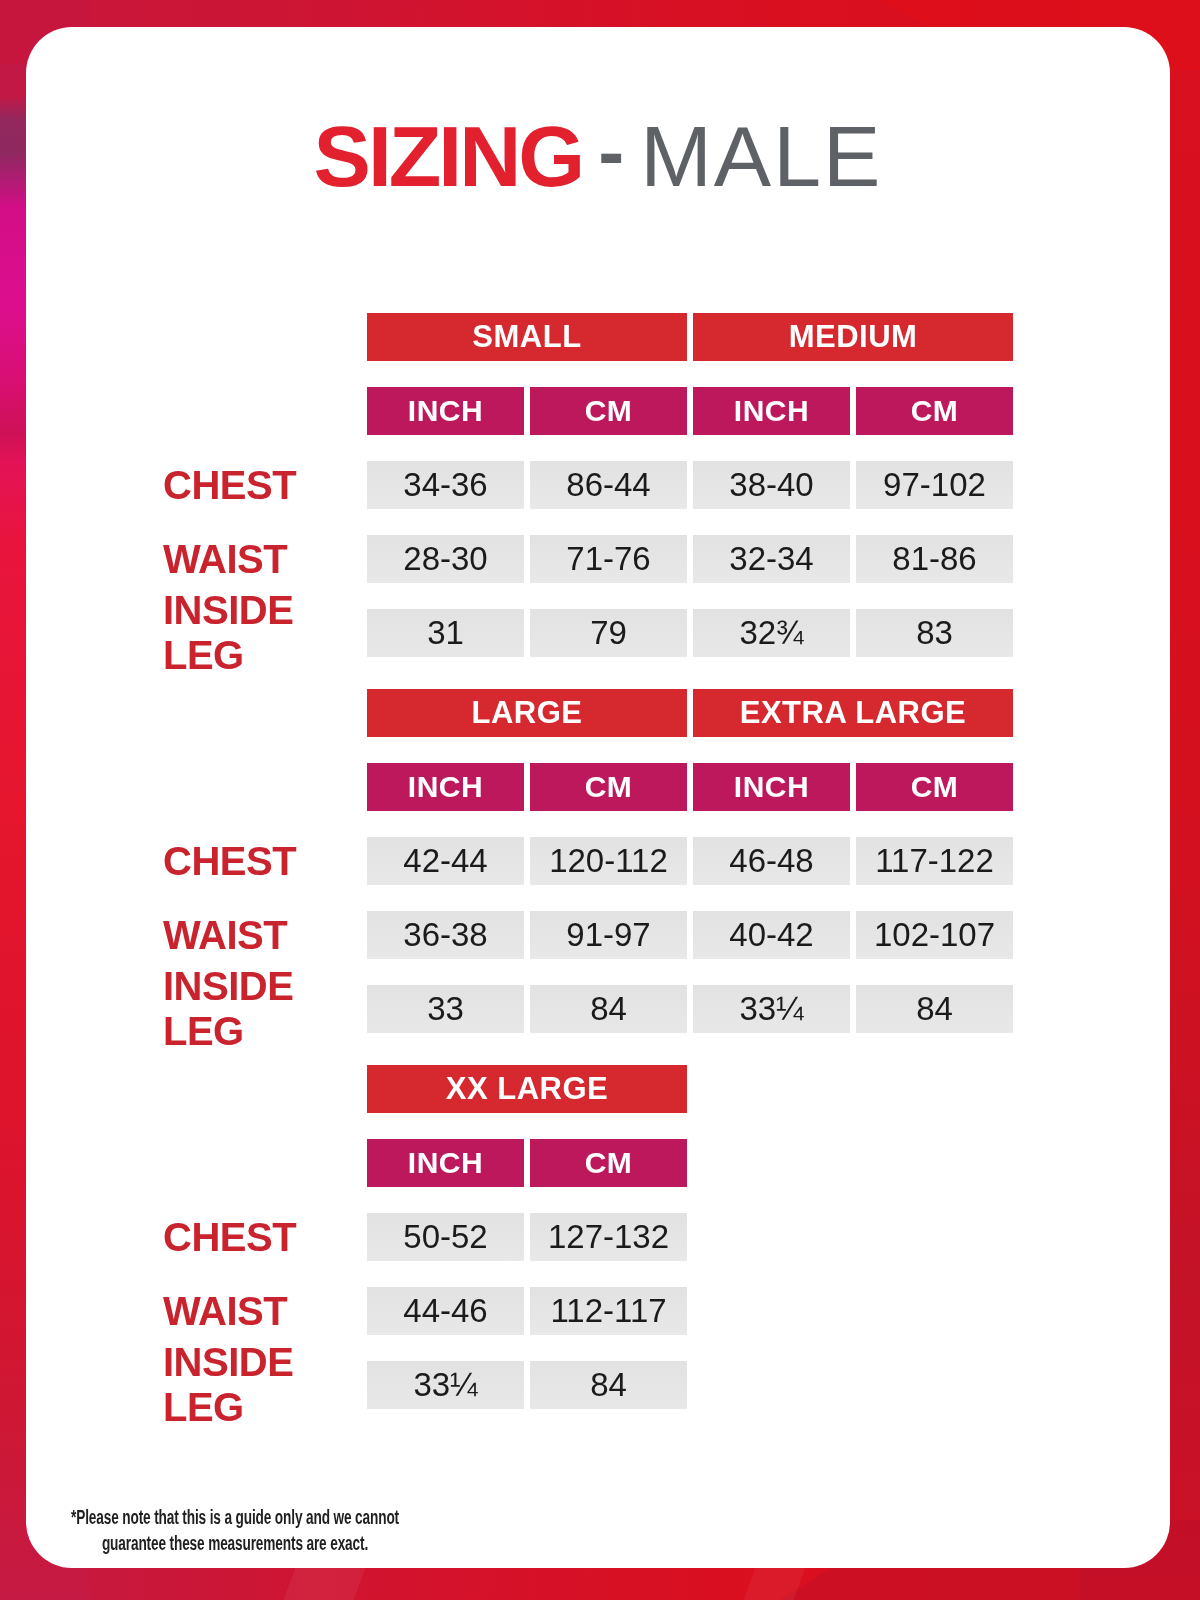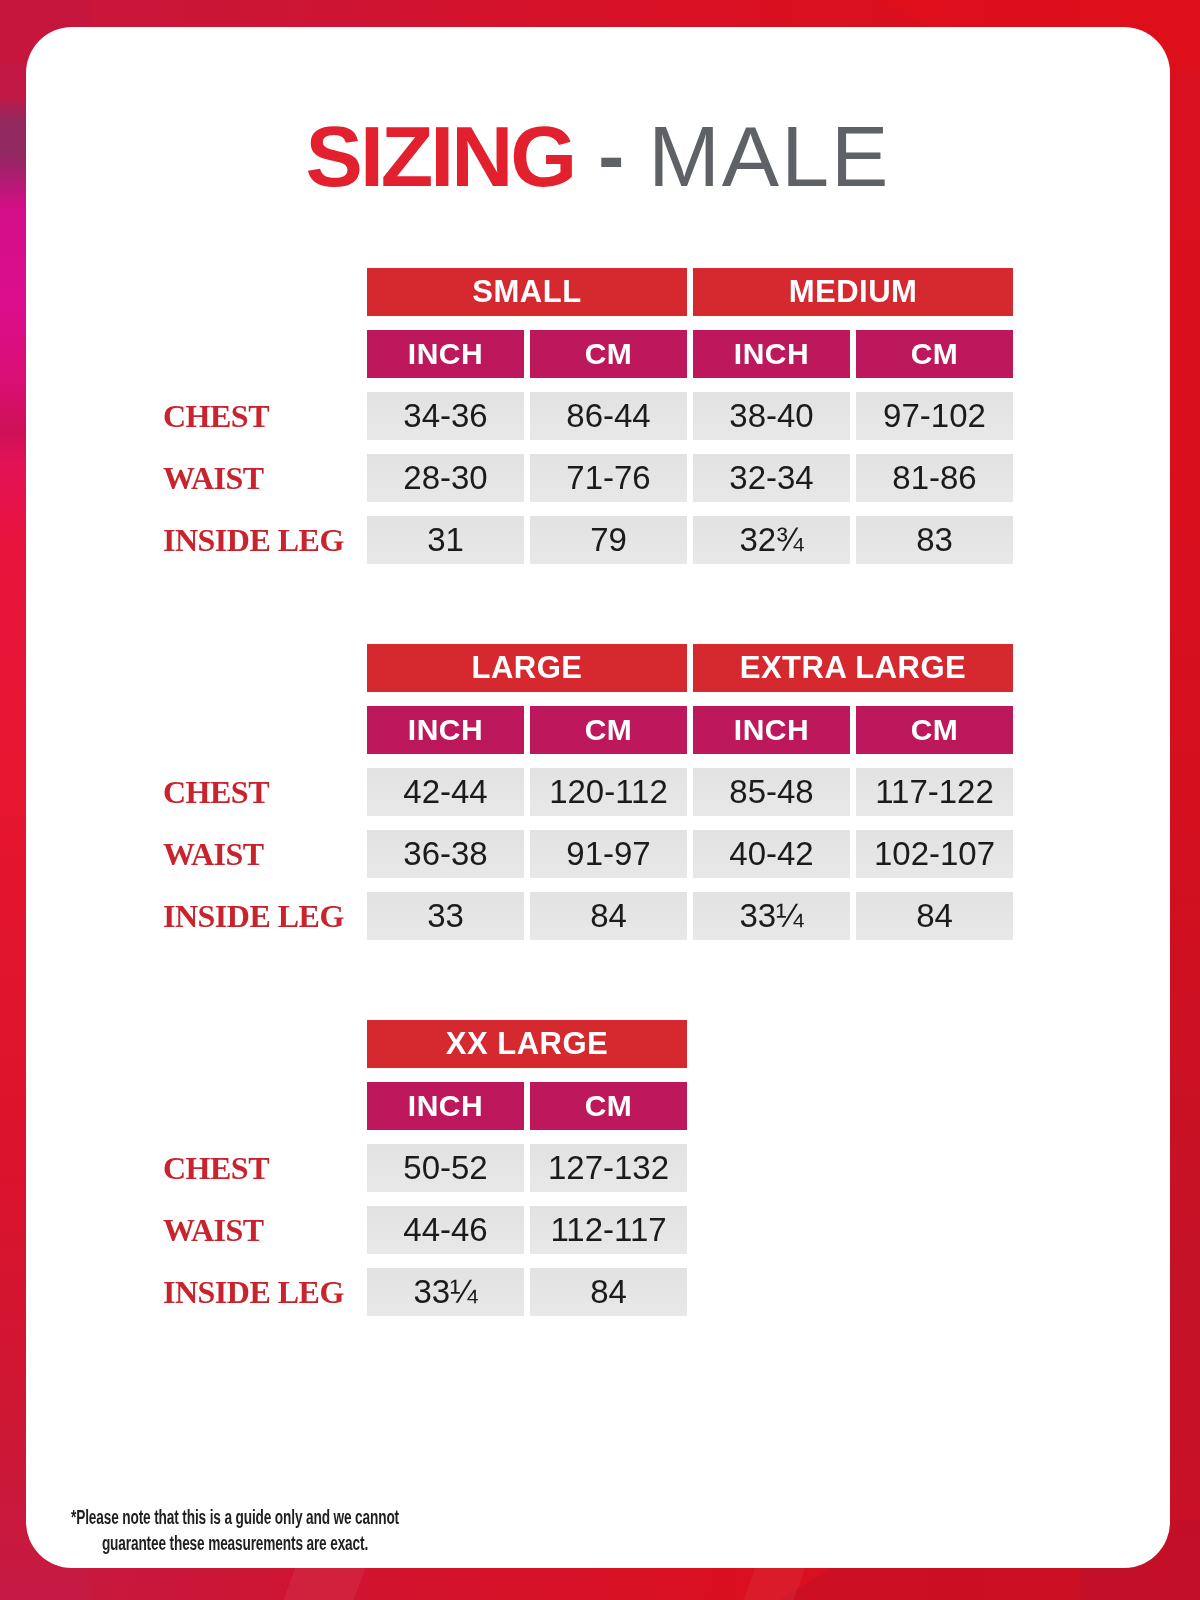--- a/index.html
+++ b/index.html
@@ -35,52 +35,53 @@
 
   
   .card {
     position:absolute; left:26px; top:27px; width:1144px; height:1541px;
     background:#fff; border-radius:46px;
   }
 
   
   .title-row {
     position:absolute; top:86px; left:0; width:100%;
-    display:flex; justify-content:center; align-items:center; gap:24px;
+    display:flex; justify-content:center; align-items:flex-start; gap:16px;
     line-height:1;
   }
   .t-red  { color:#E2202E; font-size:86px; font-weight:bold; letter-spacing:-3px; }
   .t-sep  { color:#5E6266; font-size:78px; font-weight:600; }
   .t-gray { color:#5E6266; font-size:86px; font-weight:400; letter-spacing:2px; }
 
   
   .size-table {
     position:absolute; left:137px;
     display:grid;
     grid-template-columns:198px 157px 157px 157px 157px;
     grid-auto-rows:48px;
-    gap:14px 6px;
+    gap:26px 6px;
+    margin-top:45px;
   }
   .t1 { top:241px; } .t2 { top:617px; } .t3 { top:993px; }
 
   .col1{grid-column:1} .col2{grid-column:2} .col3{grid-column:3}
   .col4{grid-column:4} .col5{grid-column:5}
   .row1{grid-row:1} .row2{grid-row:2} .row3{grid-row:3}
   .row4{grid-row:4} .row5{grid-row:5}
   .sp2{grid-column-end:span 2}
 
   .hdr-red, .hdr-gray, .cell {
     display:flex; align-items:center; justify-content:center;
   }
   .hdr-red  { background:#D5292F; color:#fff; font-weight:bold; font-size:31px; letter-spacing:.5px; }
   .hdr-gray { background:#be185d; color:#fff; font-weight:bold; font-size:30px; letter-spacing:.5px; }
   .cell { background:linear-gradient(180deg,#E2E2E3,#E8E8E8); color:#1B1B1D; font-weight:normal; font-size:33px; }
   .row-label {
     display:flex; align-items:center; justify-content:flex-start;
-    color:#C9232E; font-weight:bold; font-size:32px; letter-spacing:-.5px;font-family:Liberation Serif, serif;
+    color:#C9232E; font-weight:bold; font-size:40px; letter-spacing:-.5px;
   }
 
   
   .note {
     position:absolute; left:-71px; top:1477px; width:560px;
     transform:scaleX(.70); transform-origin:center top;
     text-align:center; font-size:19.5px; font-weight:bold;
     color:#1F1F1F; line-height:26px; letter-spacing:-.2px;
   }
 
@@ -150,21 +151,21 @@
     <section class="size-table t2">
       <div class="hdr-red col2 sp2 row1">LARGE</div>
       <div class="hdr-red col4 sp2 row1">EXTRA LARGE</div>
       <div class="hdr-gray col2 row2">INCH</div>
       <div class="hdr-gray col3 row2">CM</div>
       <div class="hdr-gray col4 row2">INCH</div>
       <div class="hdr-gray col5 row2">CM</div>
       <div class="row-label col1 row3">CHEST</div>
       <div class="cell col2 row3">42-44</div>
       <div class="cell col3 row3">120-112</div>
-      <div class="cell col4 row3">85-48</div>
+      <div class="cell col4 row3">46-48</div>
       <div class="cell col5 row3">117-122</div>
       <div class="row-label col1 row4">WAIST</div>
       <div class="cell col2 row4">36-38</div>
       <div class="cell col3 row4">91-97</div>
       <div class="cell col4 row4">40-42</div>
       <div class="cell col5 row4">102-107</div>
       <div class="row-label col1 row5">INSIDE LEG</div>
       <div class="cell col2 row5">33</div>
       <div class="cell col3 row5">84</div>
       <div class="cell col4 row5">33¼</div>

